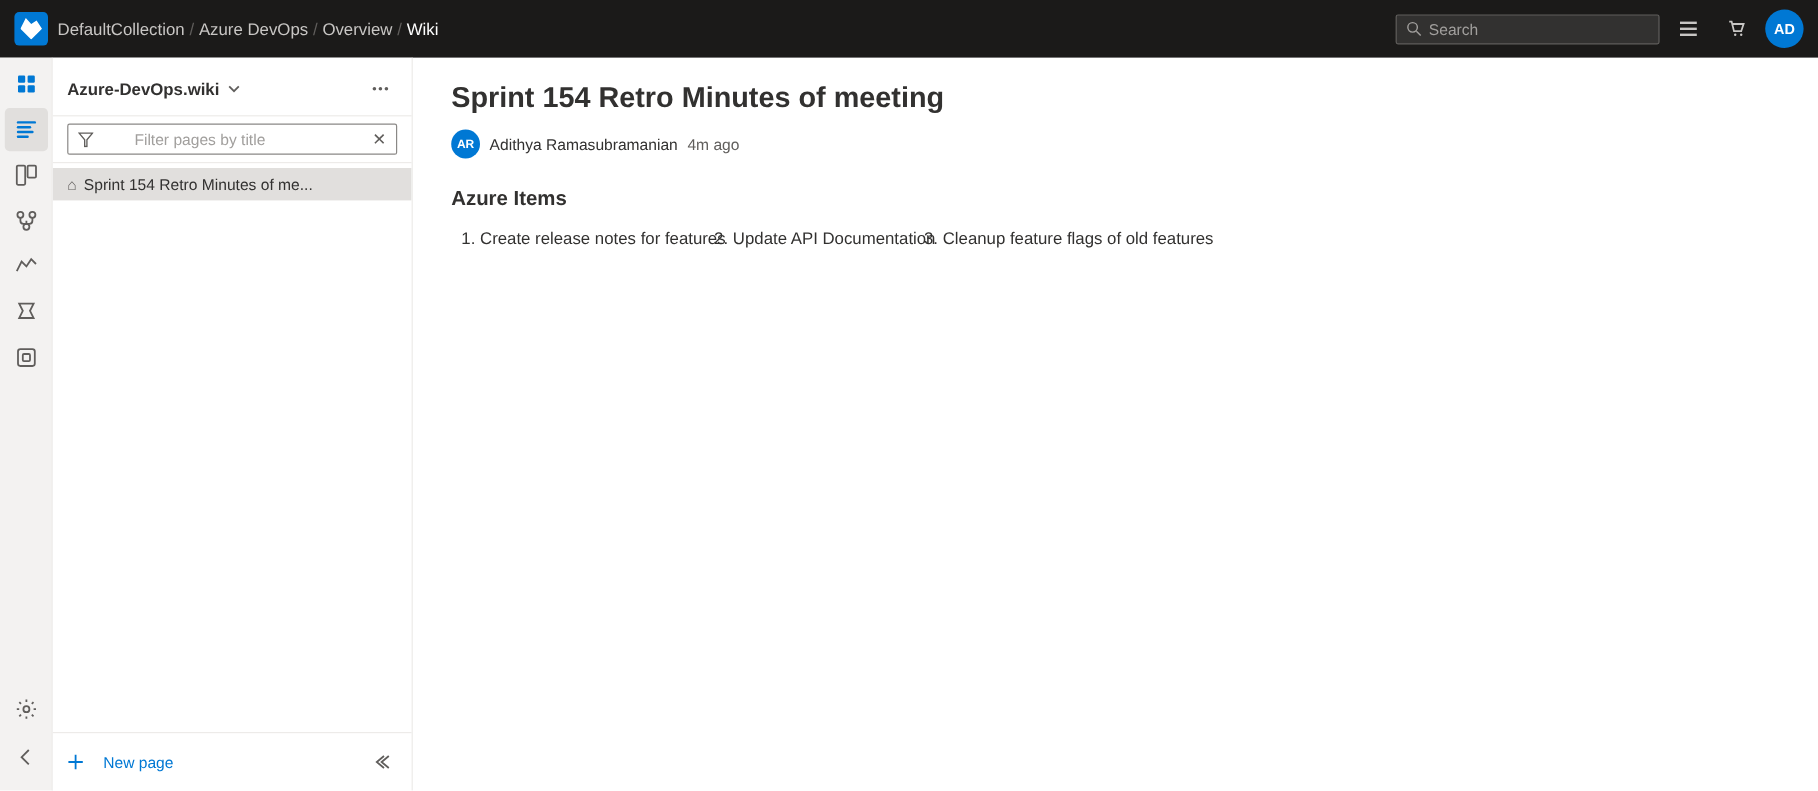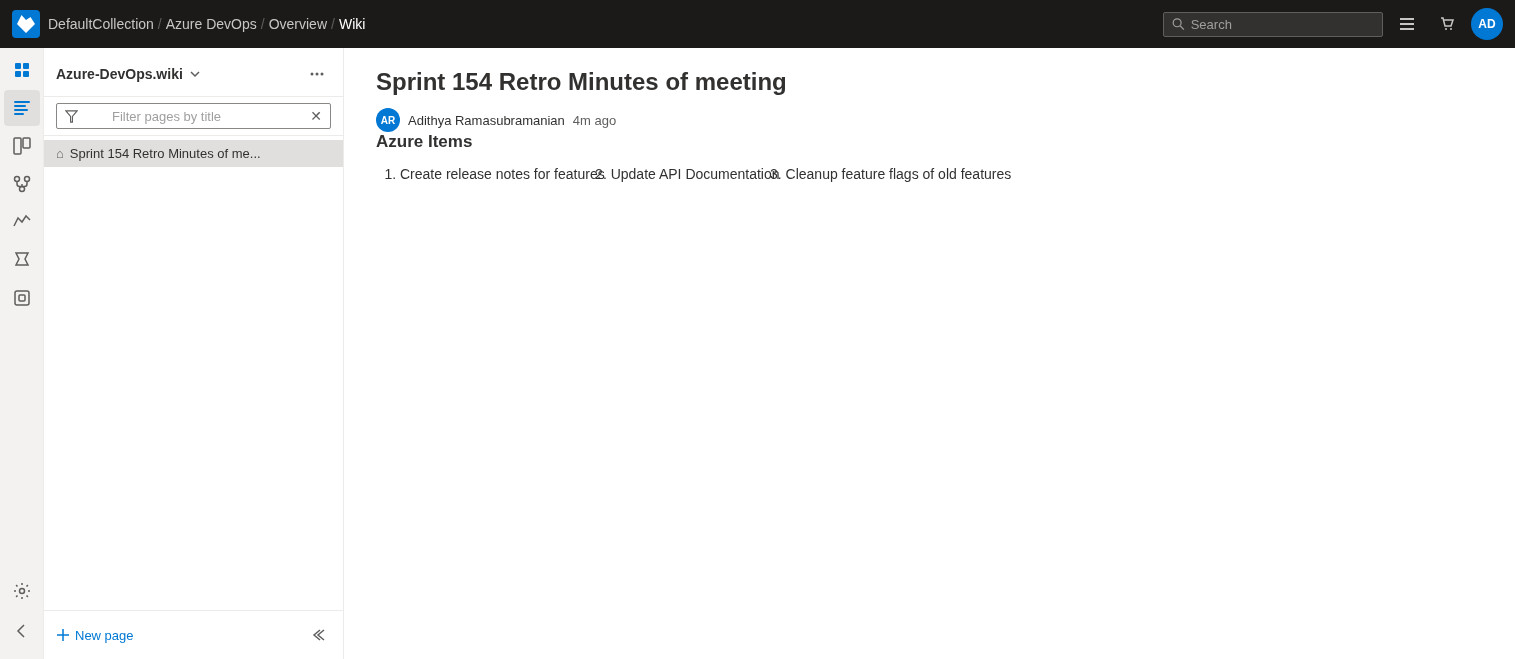--- a/index.html
+++ b/index.html
@@ -130,21 +130,21 @@
       color: #323130;
     }
     .page-item.active { background: #e1dfdd; }
     .page-icon { color: #605e5c; font-size: 13px; }
     .sidebar-footer {
       padding: 10px 12px;
       border-top: 1px solid #edebe9;
       display: flex; align-items: center; justify-content: space-between;
     }
     .new-page-btn {
-      display: flex; align-items: center; gap: 5px;
+      display: flex; align-items: center; gap: 16px;
       color: #0078d4; cursor: pointer; font-size: 13px;
     }
     .collapse-btn {
       width: 28px; height: 28px;
       display: flex; align-items: center; justify-content: center;
       color: #605e5c; cursor: pointer; border-radius: 2px;
     }
 
     
     .content {
@@ -177,21 +177,21 @@
       background: #fff; color: #323130;
     }
     .more-btn {
       width: 32px; height: 32px;
       display: flex; align-items: center; justify-content: center;
       border: 1px solid #8a8886; border-radius: 2px;
       cursor: pointer; color: #323130; background: #fff;
     }
     .page-meta {
       display: flex; align-items: center; gap: 8px;
-      font-size: 13px; color: #605e5c;
+      margin-bottom: 24px; font-size: 13px; color: #605e5c;
     }
     .author-avatar {
       width: 24px; height: 24px; border-radius: 50%;
       background: #0078d4;
       display: flex; align-items: center; justify-content: center;
       color: white; font-size: 10px; font-weight: bold;
     }
     .author-name { color: #323130; }
     .page-body h2 {
       font-size: 17px; font-weight: 600; margin-bottom: 12px; color: #323130;

